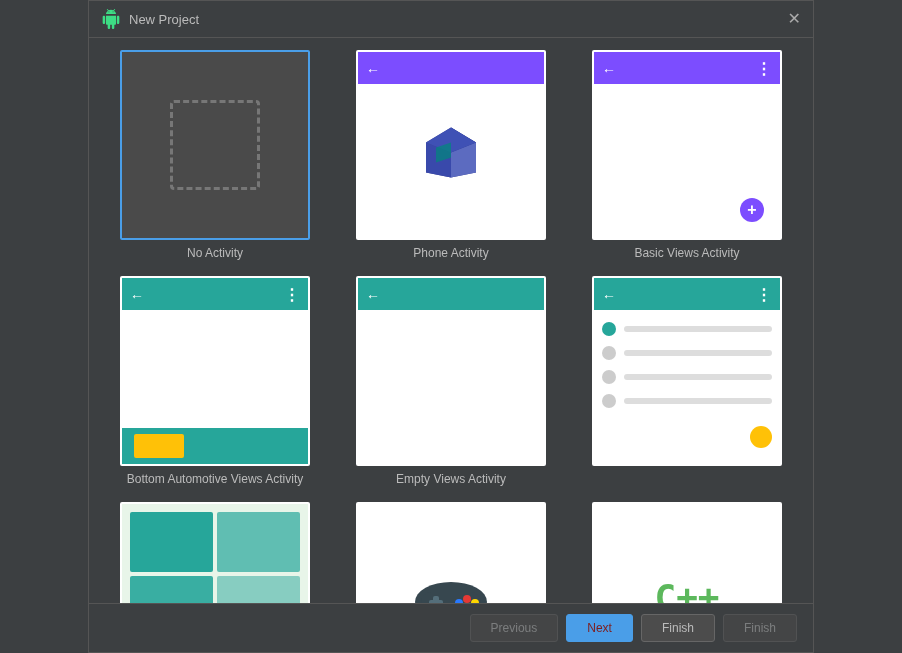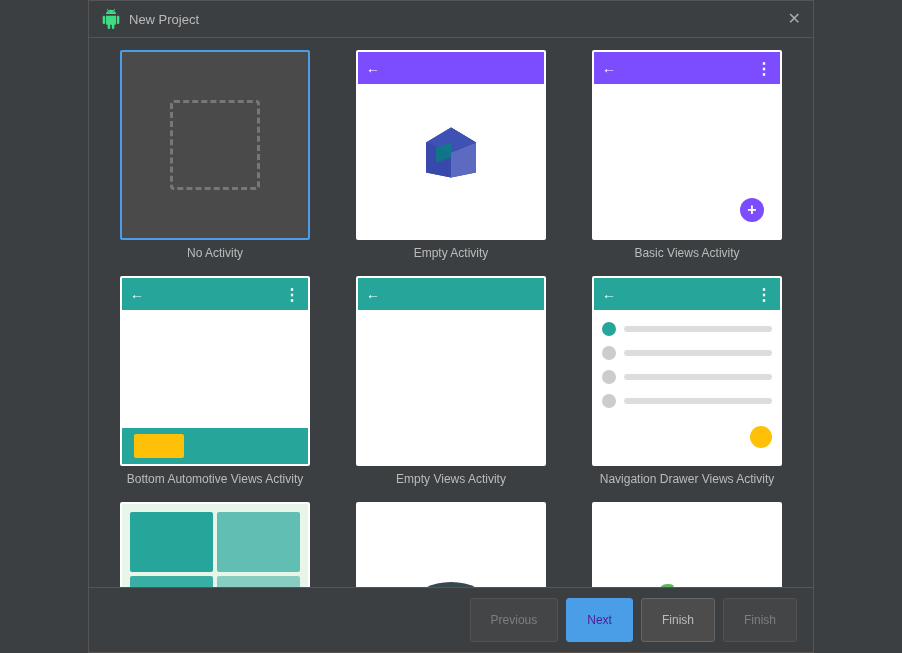--- a/index.html
+++ b/index.html
@@ -283,36 +283,36 @@
     .footer {
       display: flex;
       align-items: center;
       justify-content: flex-end;
       padding: 10px 16px;
       gap: 8px;
       border-top: 1px solid #555;
       background: #3c3f41;
     }
     .footer-btn {
-      padding: 14px 20px;
+      padding: 6px 20px;
       font-size: 12px;
       border-radius: 3px;
       cursor: pointer;
       border: 1px solid #666;
       background: #4c4c4c;
       color: #bbb;
     }
     .footer-btn:disabled {
       opacity: 0.5;
       cursor: default;
     }
     .footer-btn.primary {
       background: #4a9ee8;
       border-color: #4a9ee8;
-      color: #4c1d95;
+      color: #7f1d1d;
     }
   </style>
 </head>
 <body>
 
 <div class="dialog">
 
   <div class="title-bar">
     <svg class="title-bar-icon" viewBox="0 0 24 24">
       <path fill="#3ddc84" d="M6 18c0 .55.45 1 1 1h1v3.5c0 .83.67 1.5 1.5 1.5s1.5-.67 1.5-1.5V19h2v3.5c0 .83.67 1.5 1.5 1.5s1.5-.67 1.5-1.5V19h1c.55 0 1-.45 1-1V8H6v10zM3.5 8C2.67 8 2 8.67 2 9.5v7c0 .83.67 1.5 1.5 1.5S5 17.33 5 16.5v-7C5 8.67 4.33 8 3.5 8zm17 0c-.83 0-1.5.67-1.5 1.5v7c0 .83.67 1.5 1.5 1.5s1.5-.67 1.5-1.5v-7c0-.83-.67-1.5-1.5-1.5zm-4.97-5.84l1.3-1.3c.2-.2.2-.51 0-.71-.2-.2-.51-.2-.71 0l-1.48 1.48C13.85 1.23 12.95 1 12 1c-.96 0-1.86.23-2.66.63L7.85.15c-.2-.2-.51-.2-.71 0-.2.2-.2.51 0 .71l1.31 1.31C7.01 3.07 6 4.42 6 6h12c0-1.58-1.01-2.93-2.47-3.84zM10 4H9V3h1v1zm5 0h-1V3h1v1z"></path>
@@ -349,21 +349,21 @@
                     <polygon points="5,20 30,30 30,55 5,50" fill="#3949ab"></polygon>
                     <polygon points="30,30 55,20 55,50 30,55" fill="#5c6bc0"></polygon>
                     <polygon points="30,5 5,20 30,30 55,20" fill="#3f51b5"></polygon>
 
                     <polygon points="15,25 30,20 30,35 15,40" fill="#00897b" opacity="0.7"></polygon>
                   </svg>
                 </div>
               </div>
             </div>
           </div>
-          <span class="template-label">Empty Activity</span>
+          <span class="template-label">Phone Activity</span>
         </div>
 
         <div class="template-item">
           <div class="template-thumb">
             <div class="phone-mock basic-views" style="position:relative;">
               <div class="phone-toolbar" style="background:#7c4dff;">
                 <span class="back-arrow">←</span>
                 <span class="more-vert">⋮</span>
               </div>
               <div class="phone-content"></div>
@@ -422,21 +422,20 @@
                   <div class="drawer-line"></div>
                 </div>
                 <div class="drawer-item">
                   <div class="drawer-dot"></div>
                   <div class="drawer-line"></div>
                 </div>
               </div>
               <div class="drawer-fab"></div>
             </div>
           </div>
-          <span class="template-label">Navigation Drawer Views Activity</span>
         </div>
 
         <div class="template-item">
           <div class="template-thumb">
             <div class="chart-thumb">
               <div class="chart-grid-items">
                 <div class="chart-cell" style="background:#26a69a;"></div>
                 <div class="chart-cell" style="background:#26a69a;opacity:0.7;"></div>
                 <div class="chart-cell" style="background:#26a69a;opacity:0.9;height:40px;"></div>
                 <div class="chart-cell" style="background:#26a69a;opacity:0.5;height:40px;"></div>

